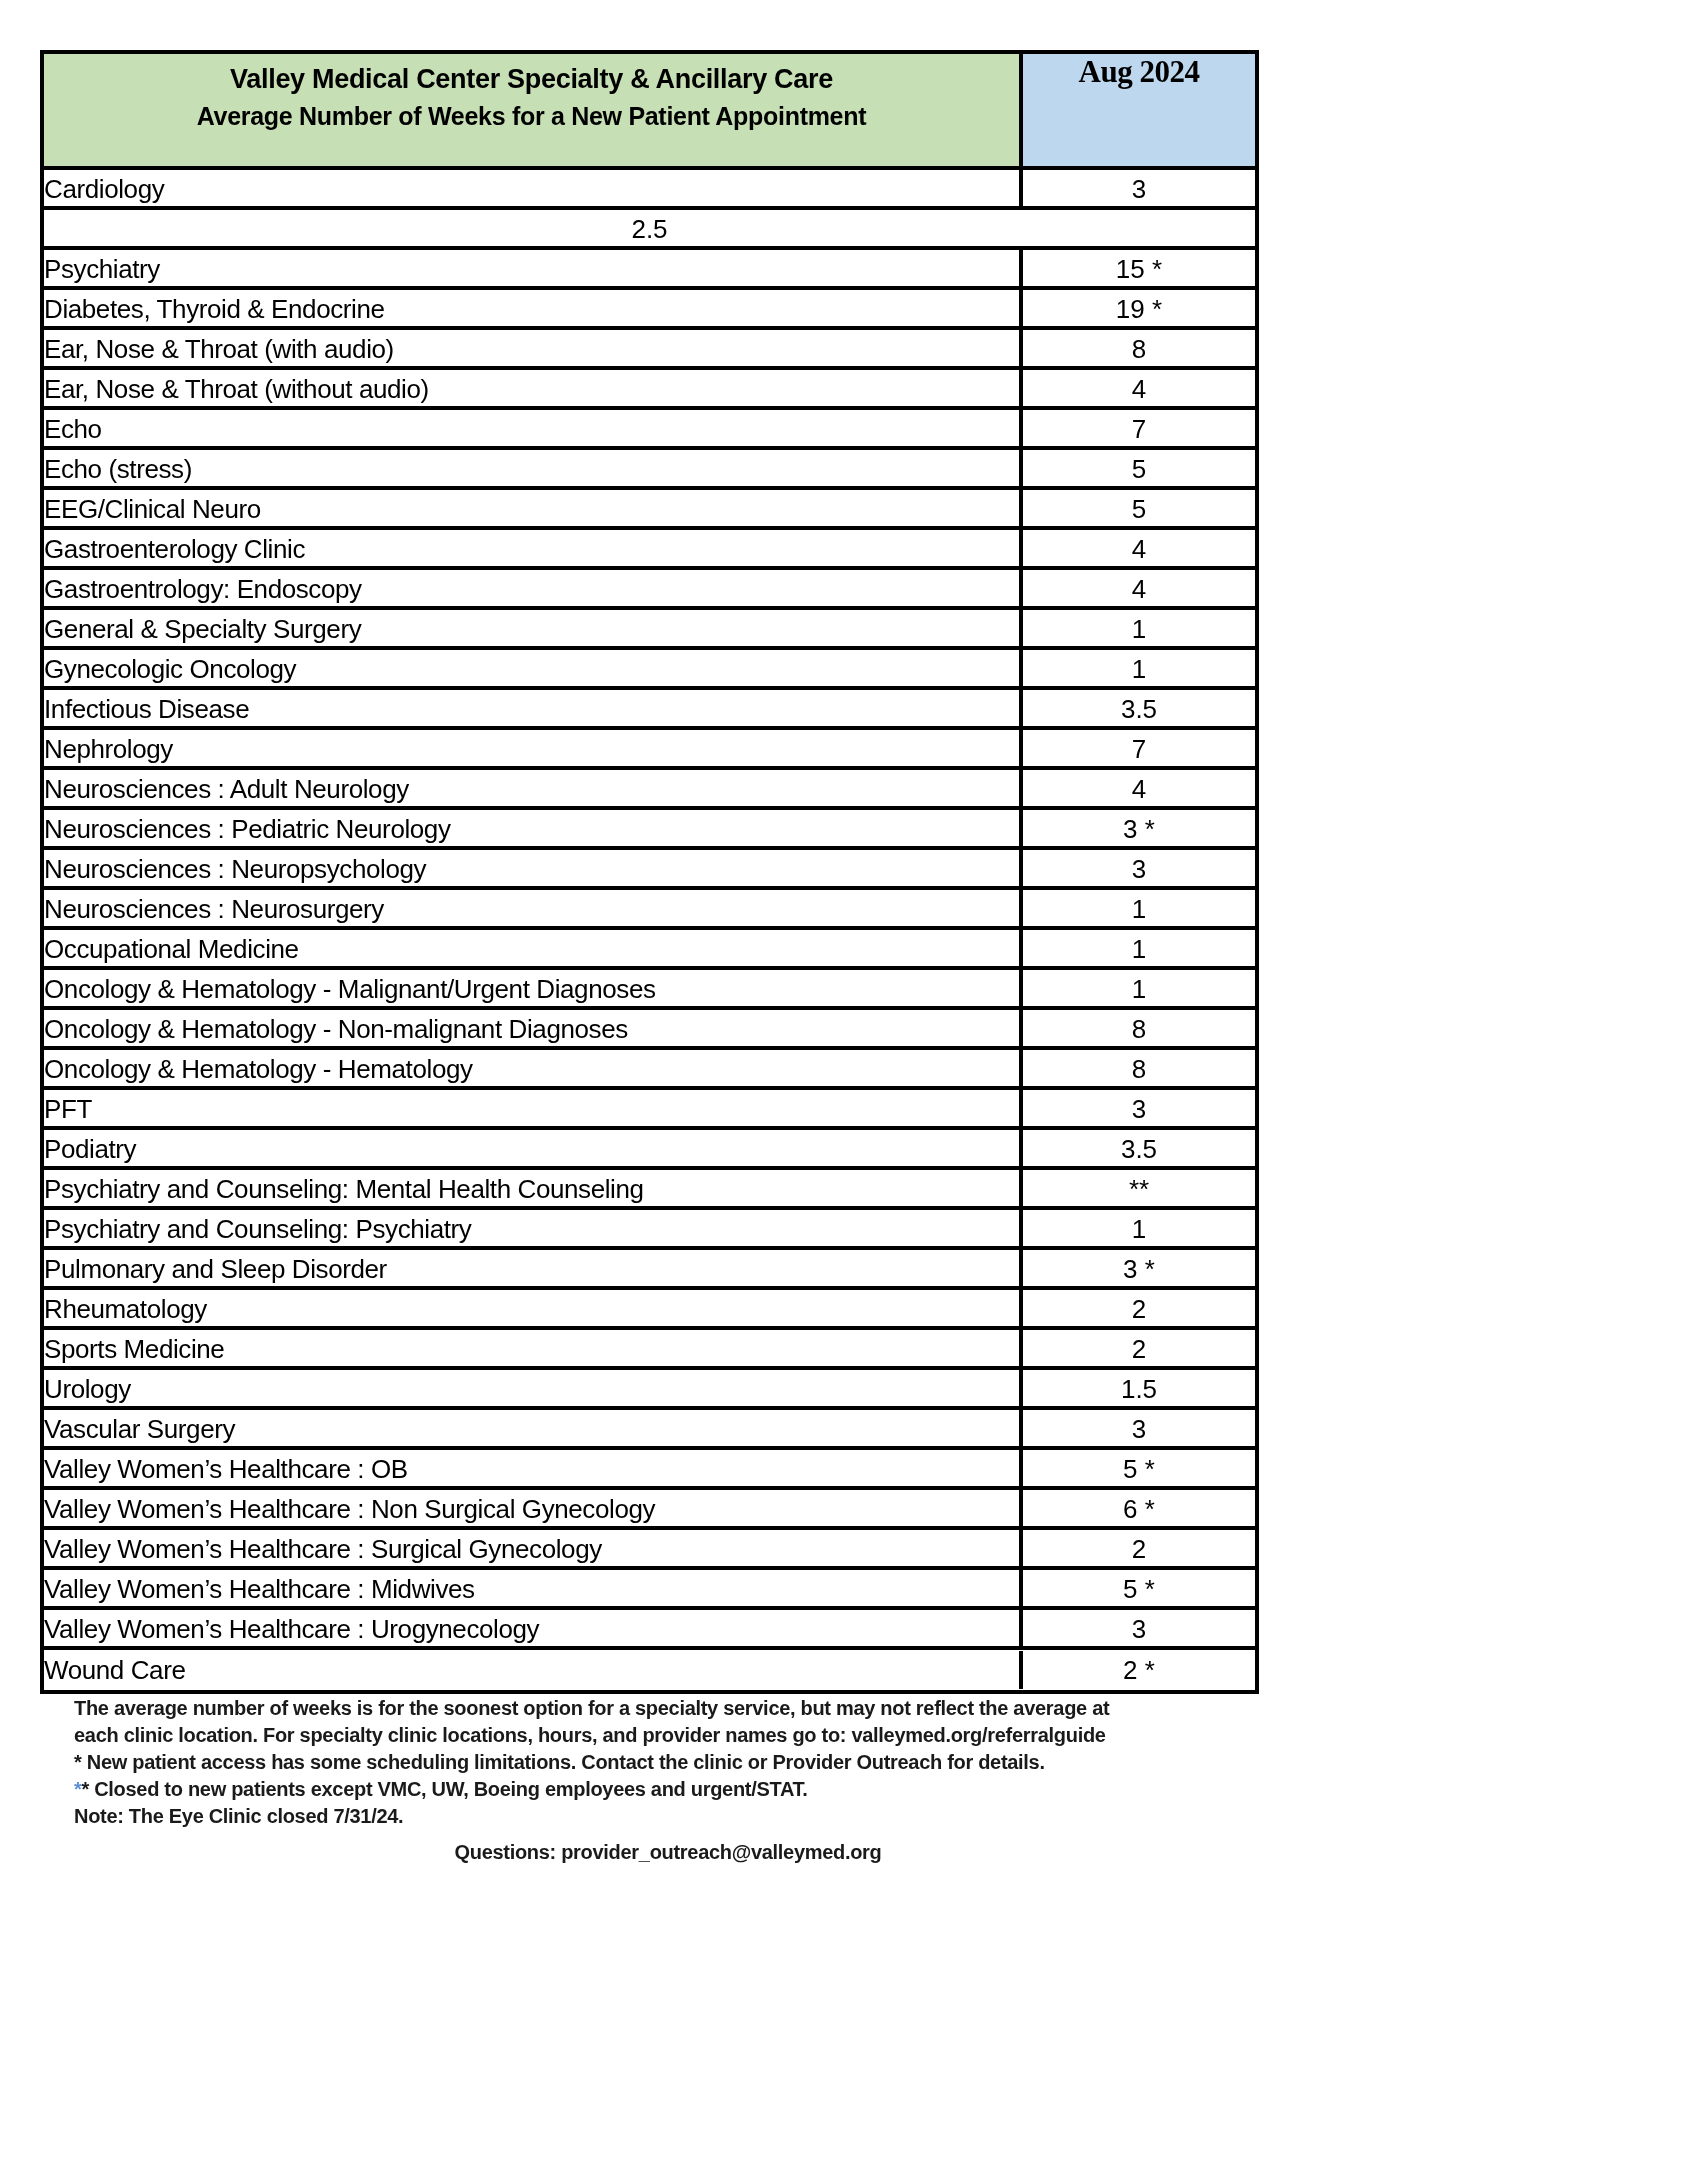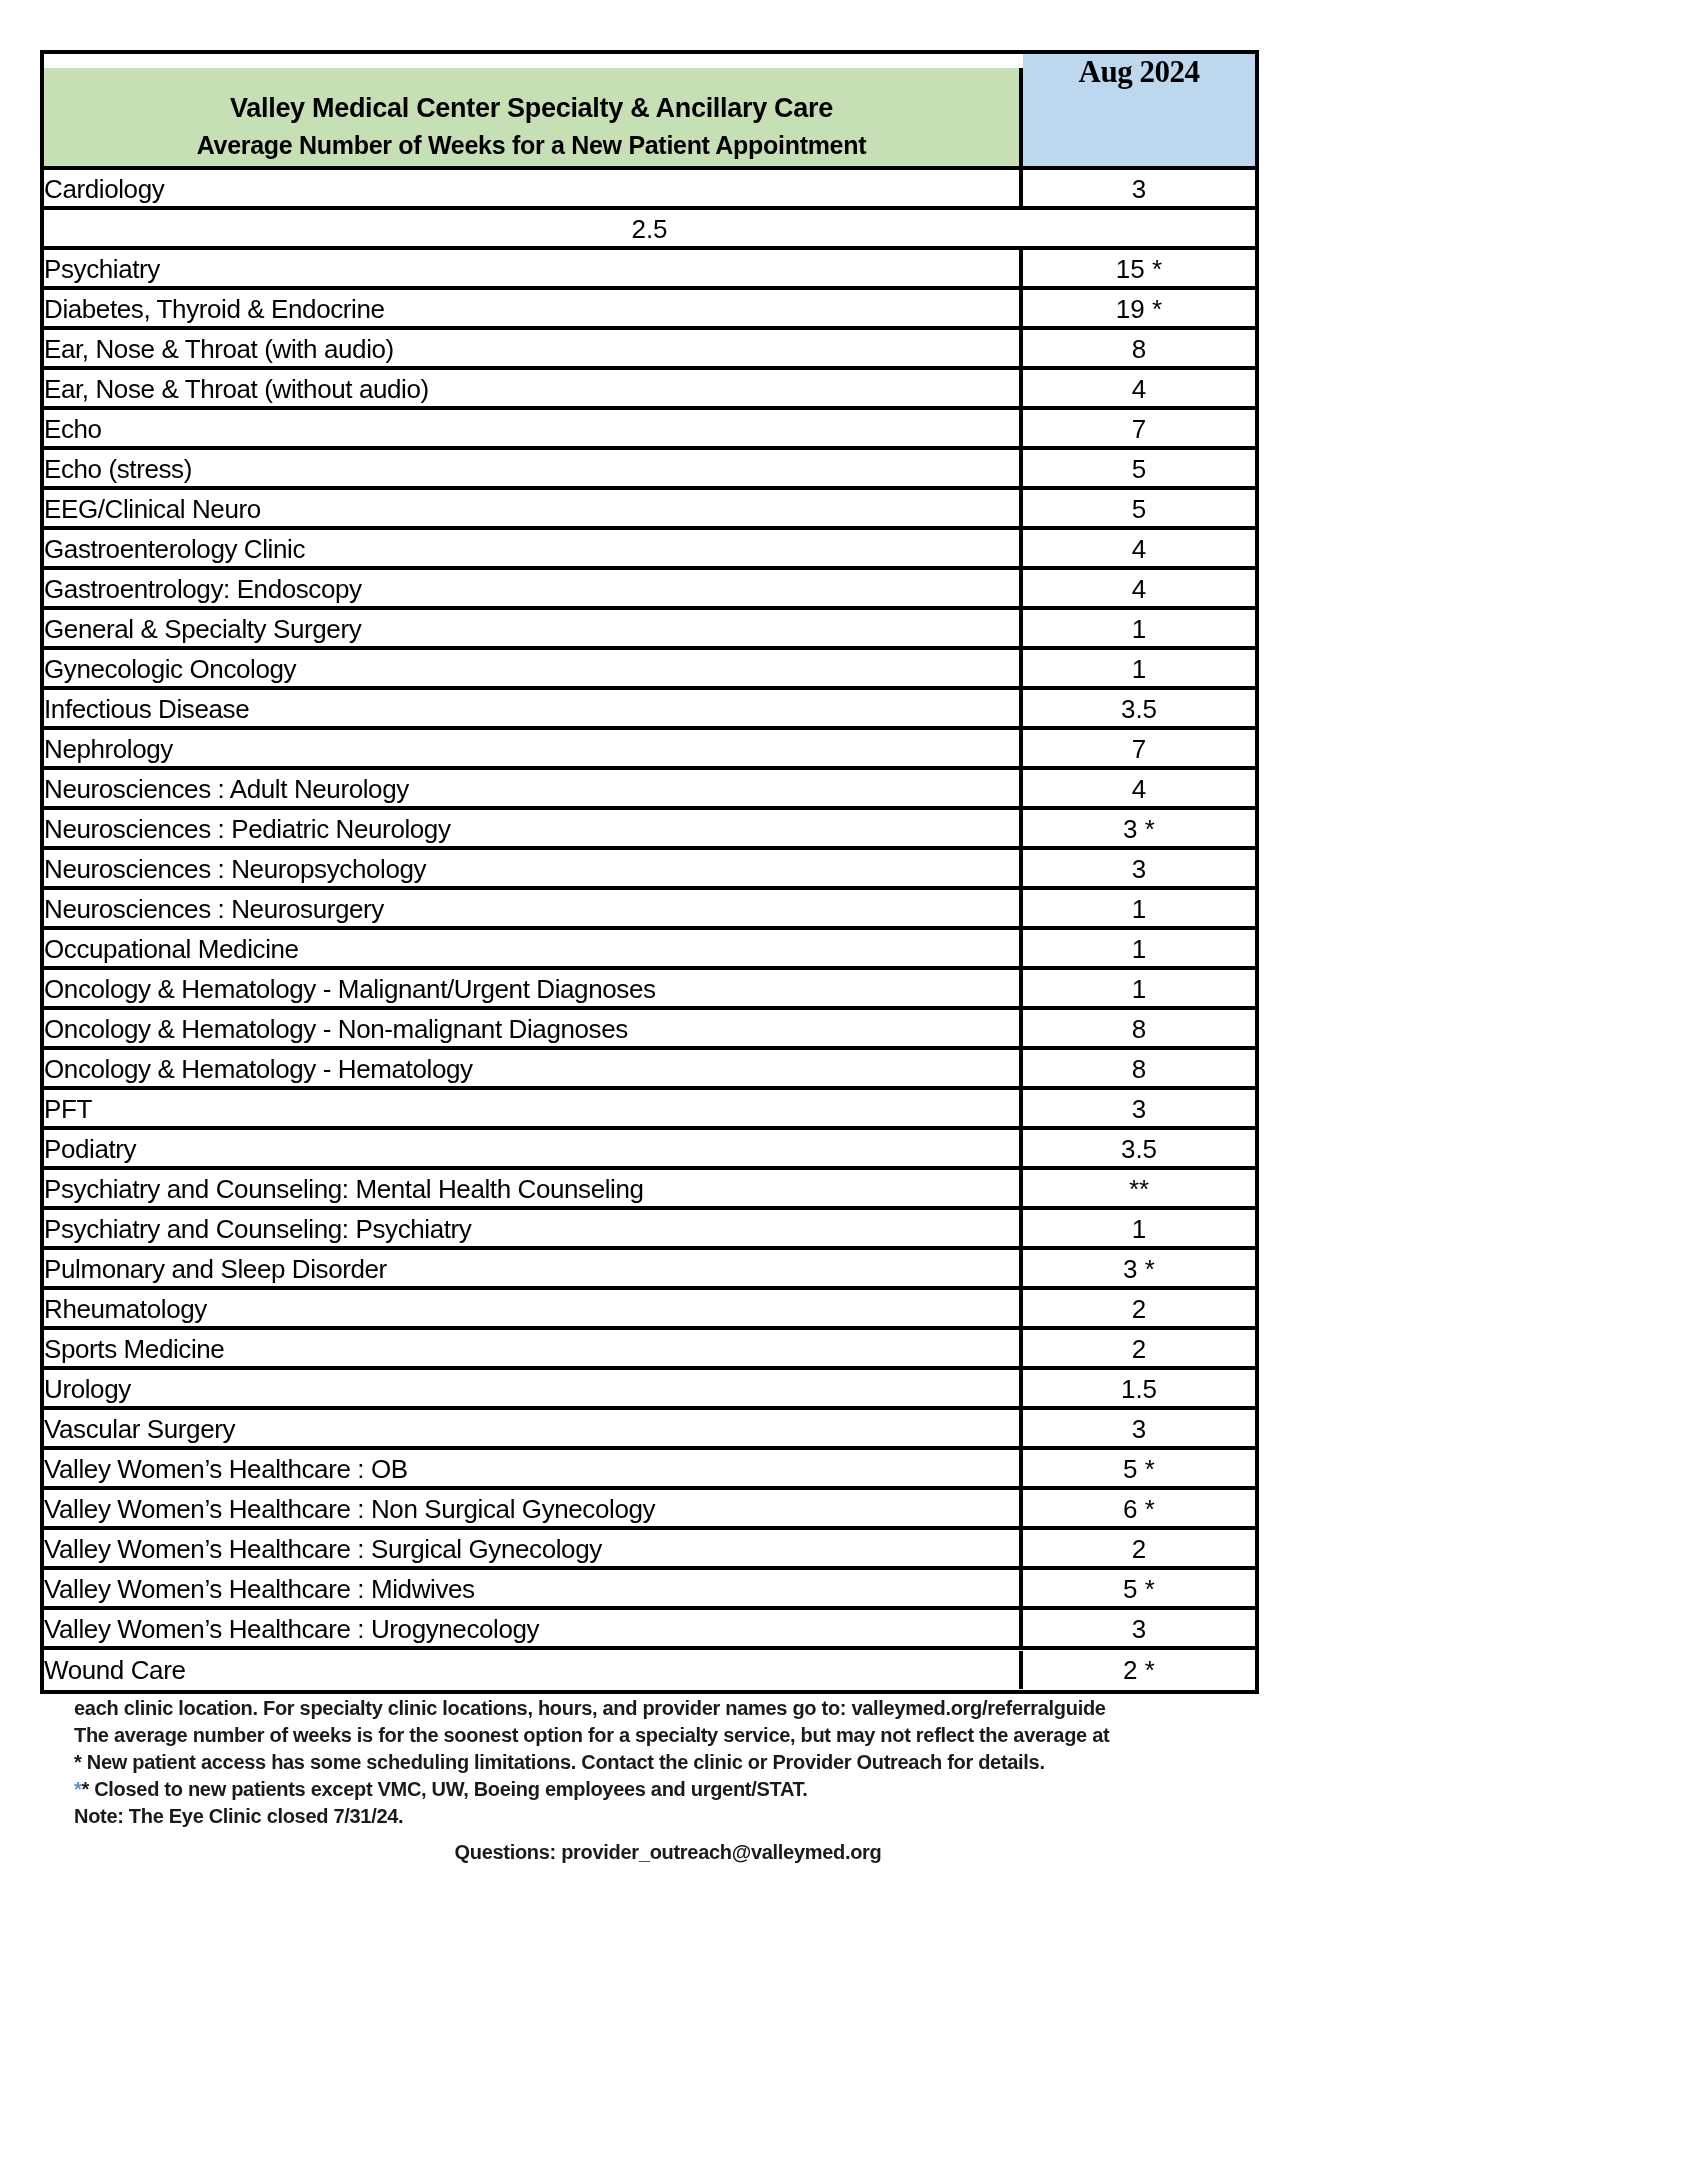--- a/index.html
+++ b/index.html
@@ -31,22 +31,21 @@
     }
     .hdr-title {
       width: 979px;
       background: #C6DFB4;
       border-right: 4px solid #000;
       box-sizing: border-box;
       display: flex;
       flex-direction: column;
       align-items: center;
       justify-content: flex-start;
-      padding-top: 22px;
-      margin-top: 14px;
+      padding-top: 7px;
     }
     .hdr-title .l1 {
       font-weight: bold;
       font-size: 27px;
       line-height: 36px;
       letter-spacing: -0.3px;
     }
     .hdr-title .l2 {
       font-weight: bold;
       font-size: 25px;
@@ -273,20 +272,20 @@
         <div class="cell-val">3</div>
       </div>
       <div class="row">
         <div class="cell-name">Wound Care</div>
         <div class="cell-val">2 *</div>
       </div>
     </div>
 </div>
 
 <div class="notes">
+  <p>The average number of weeks is for the soonest option for a specialty service, but may not reflect the average at</p>
   <p>each clinic location. For specialty clinic locations, hours, and provider names go to: valleymed.org/referralguide</p>
-  <p>The average number of weeks is for the soonest option for a specialty service, but may not reflect the average at</p>
   <p>* New patient access has some scheduling limitations. Contact the clinic or Provider Outreach for details.</p>
   <p><span class="star-blue">*</span><span>* Closed to new patients except VMC, UW, Boeing employees and urgent/STAT.</span></p>
   <p>Note: The Eye Clinic closed 7/31/24.</p>
   <p class="questions">Questions: provider_outreach@valleymed.org</p>
 </div>
 
 
 </body></html>

